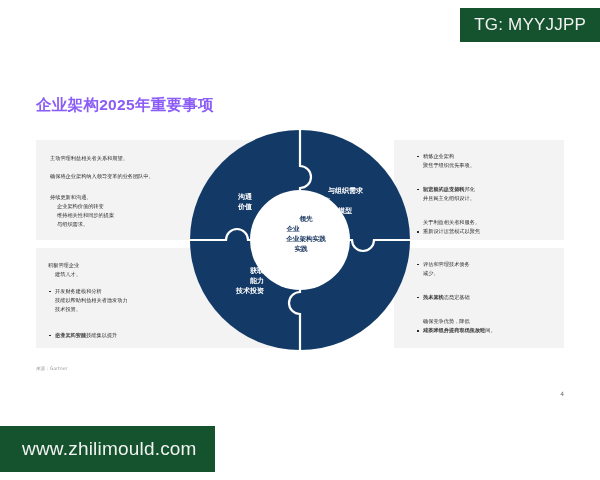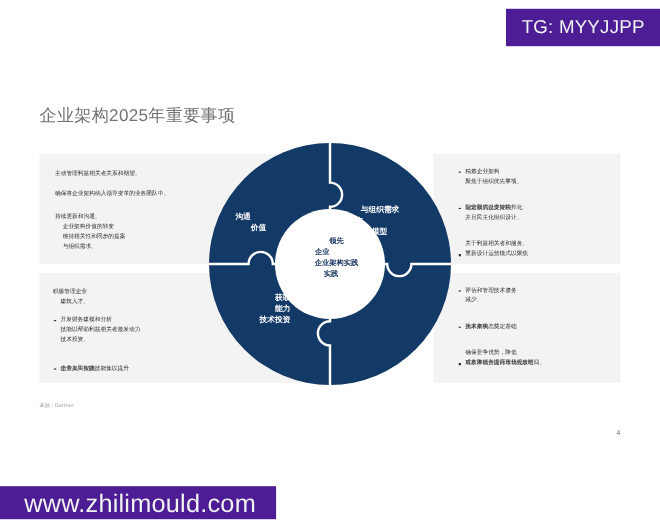--- a/index.html
+++ b/index.html
@@ -11,61 +11,61 @@
     height: 480px;
     background: #ffffff;
     font-family: "Liberation Sans", "DejaVu Sans", sans-serif;
     position: relative;
     overflow: hidden;
   }
 
   
   .wm {
     position: absolute;
-    background: #4c1d95;
+    background: #14532d;
     color: #f2f2f2;
     font-family: "Liberation Sans", sans-serif;
     letter-spacing: .2px;
     display: flex;
     align-items: center;
     justify-content: center;
     white-space: nowrap;
   }
   #wm-top {
     right: 0;
     top: 8px;
     height: 34px;
     padding: 0 14px;
     font-size: 17px;
   }
   #wm-bottom {
     left: 0;
     bottom: 8px;
-    height: 30px;
+    height: 46px;
     padding: 0 18px 0 22px;
-    font-size: 23px;
+    font-size: 19px;
   }
 
   
   #slide {
     position: absolute;
     left: 12px;
     top: 66px;
     width: 576px;
     height: 348px;
     background: #ffffff;
   }
 
   #page-title {
     position: absolute;
     left: 24px;
     top: 29px;
     font-size: 15.5px;
-    font-weight: normal;
-    color: #737373;
+    font-weight: bold;
+    color: #8b5cf6;
     letter-spacing: .3px;
     white-space: nowrap;
   }
 
   
   .panel {
     position: absolute;
     background: #f3f3f3;
     box-sizing: border-box;
   }
@@ -221,21 +221,21 @@
 
       <path d="M110,110 L110,162 A11,11 0 1,0 110,184 L110,220" fill="none" stroke="#ffffff" stroke-width="2.2"></path>
 
       <path d="M0,110 L36,110 A11,11 0 1,1 58,110 L110,110" fill="none" stroke="#ffffff" stroke-width="2.2"></path>
 
       <path d="M110,110 L162,110 A11,11 0 1,0 184,110 L220,110" fill="none" stroke="#ffffff" stroke-width="2.2"></path>
 
       <circle cx="110" cy="110" r="50" fill="#ffffff"></circle>
     </svg>
 
-    <div class="q-label" style="left:24px; top:62px; text-align:left;">
+    <div class="q-label" style="left:34px; top:62px; text-align:right;">
       <span>沟通</span>
       <span style="padding-left:14px">价值</span>
     </div>
 
     <div class="q-label" style="left:126px; top:56px; text-align:left;">
       <span style="padding-left:12px">与组织需求</span>
       <span>操作</span>
       <span style="padding-left:22px">模型</span>
     </div>
 

